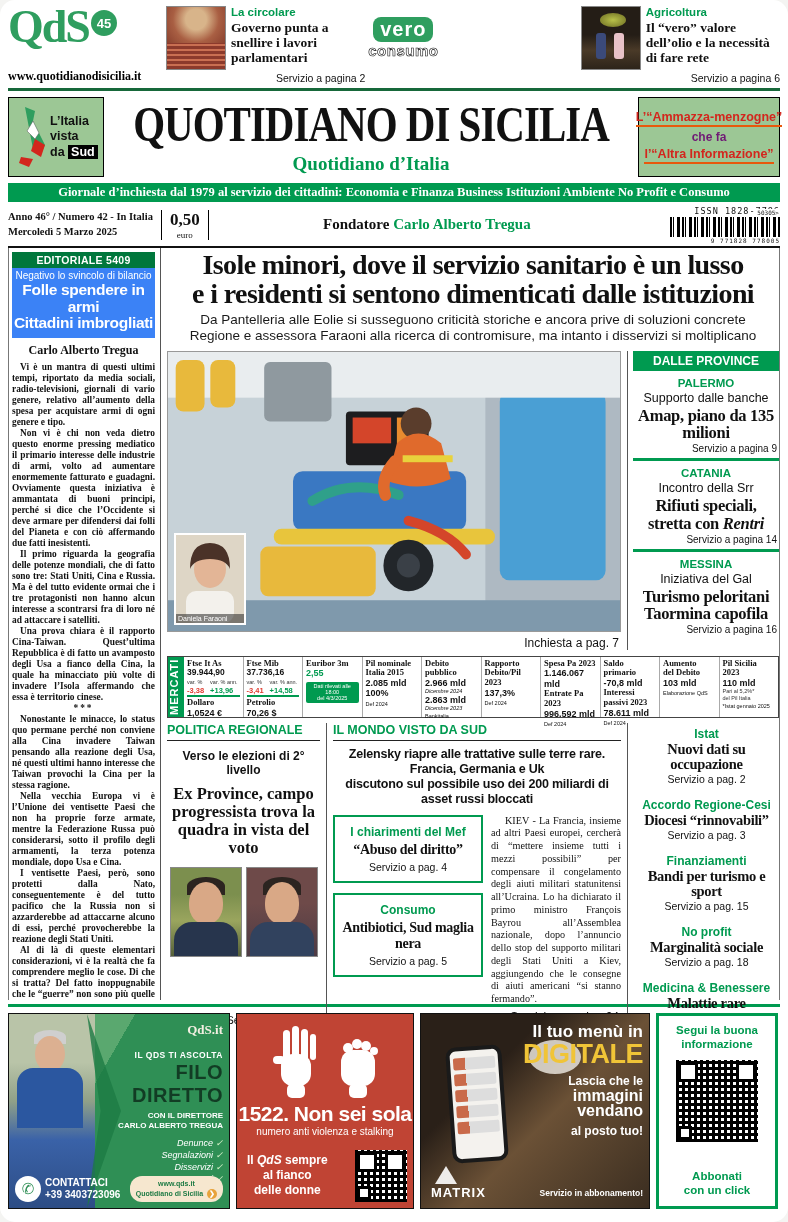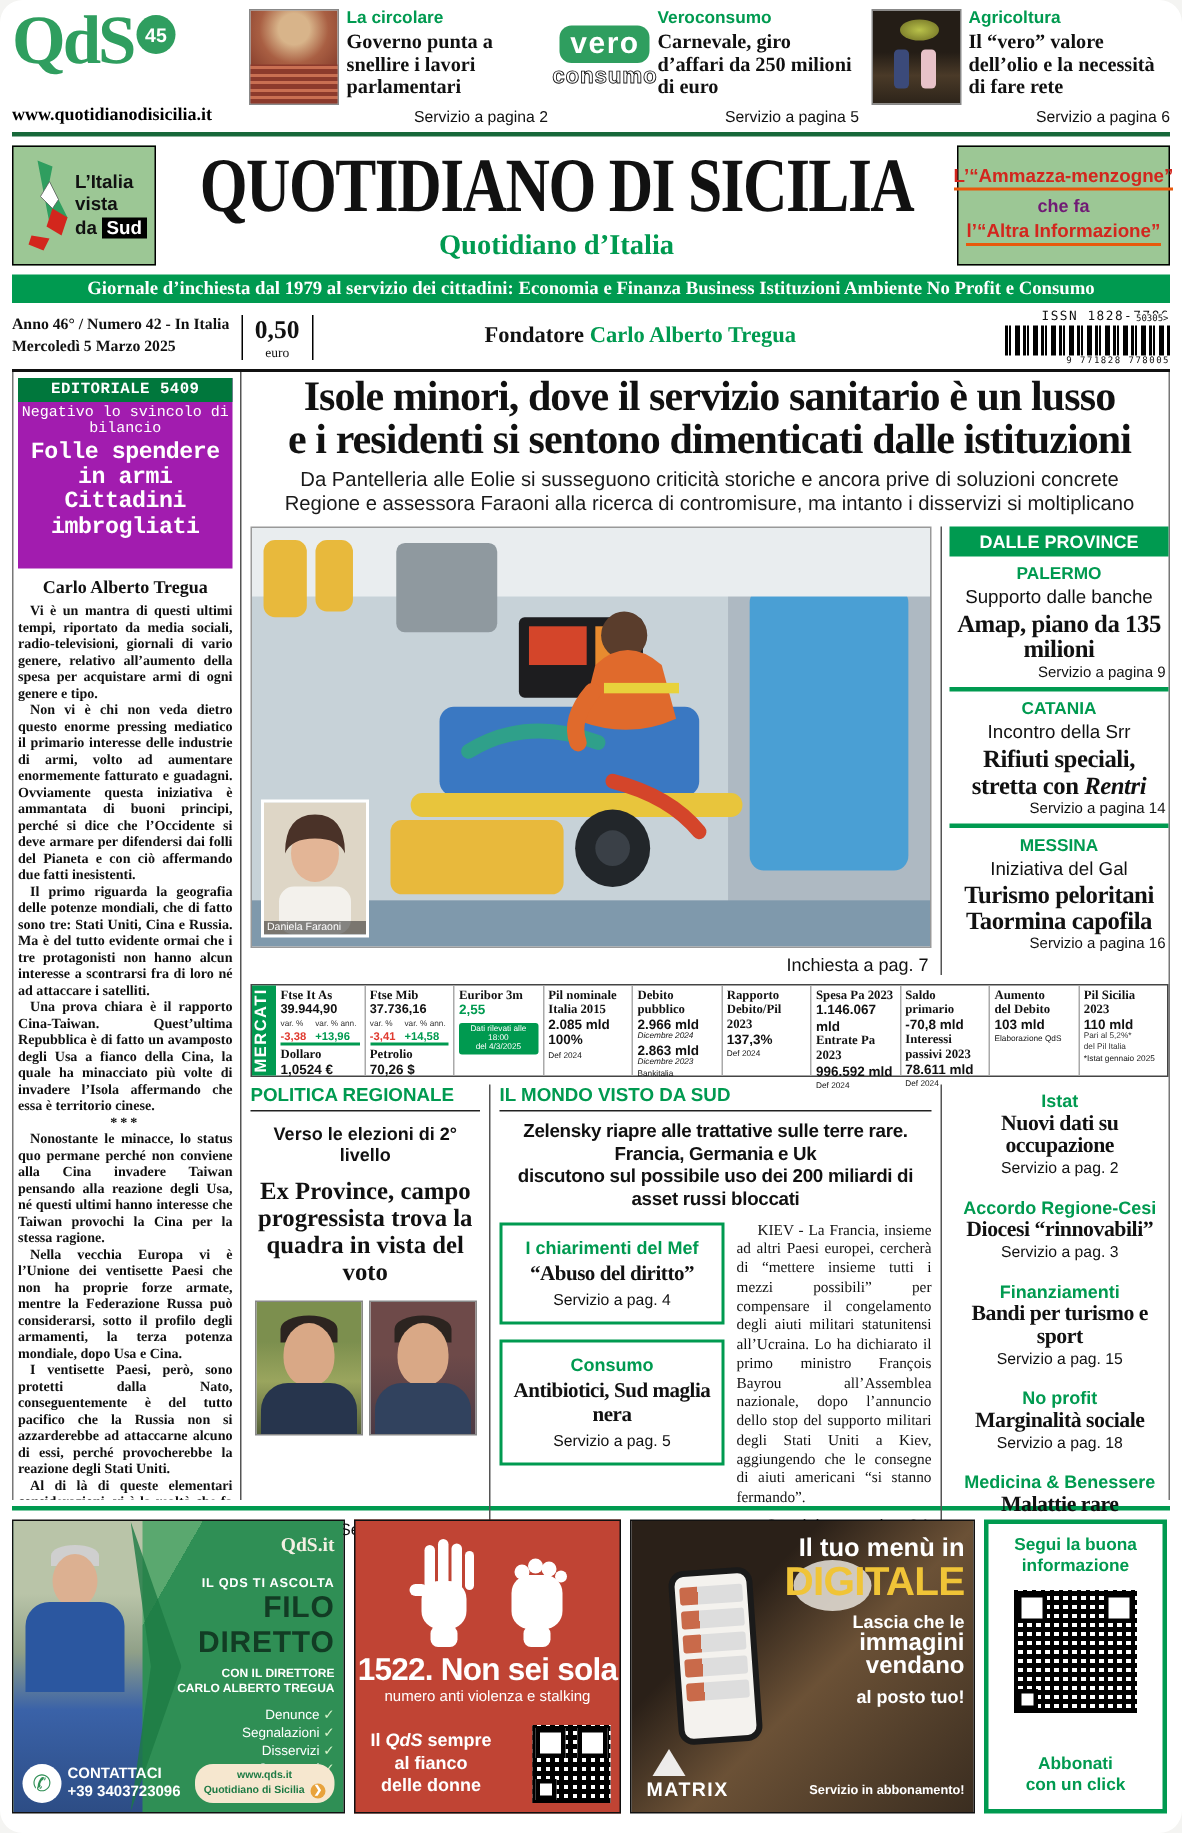--- a/index.html
+++ b/index.html
@@ -60,21 +60,21 @@
   .issn-wrap { width:135px; text-align:right; font-family:"DejaVu Sans Mono",monospace; }
   .issn-txt { font-size:8.5px; letter-spacing:1px; }
   .barcode { margin-top:1px; margin-left:auto; width:110px; height:20px; position:relative;
      background:repeating-linear-gradient(90deg,#000 0 2px,#fff 2px 3px,#000 3px 4px,#fff 4px 7px,#000 7px 10px,#fff 10px 12px); }
   .barcode-code { position:absolute; top:-8px; right:0; font-size:6px; background:#fff; padding:0 1px; }
   .barcode-num { font-size:6px; letter-spacing:1px; }
 
   
   .main { margin:0 8px; display:flex; border-left:1px solid #777; border-right:1px solid #777; height:752px; }
   .ed-col { width:152px; flex:none; border-right:1px solid #555; padding:4px 5px 0 3px; overflow:hidden; }
-  .ed-box { background:#a21caf; color:#fff; text-align:center; padding-bottom:19px;font-family:Liberation Mono, monospace; }
+  .ed-box { background:#3b82f6; color:#fff; text-align:center; padding-bottom:6px; }
   .ed-box-head { background:#00773c; font-size:10.5px; font-weight:bold; padding:2px 0; letter-spacing:0.3px; }
   .ed-kicker { font-size:10px; padding:2px 0 1px 0; }
   .ed-title { font-weight:bold; font-size:15.5px; line-height:1.08; letter-spacing:-0.3px; }
   .ed-byline { text-align:center; font-family:"Liberation Serif",serif; font-weight:bold; font-size:12px; margin:5px 0 4px 0; }
   .ed-body { font-family:"Liberation Serif",serif; font-weight:bold; font-size:9.4px; line-height:1.17; text-align:justify; }
   .ed-body p { text-indent:8px; }
   .ed-sep { text-align:center; font-weight:bold; letter-spacing:2px; }
 
   .rest { flex:1; display:flex; flex-direction:column; padding:2px 0 0 6px; }
   .headline { text-align:center; font-family:"Liberation Serif",serif; font-weight:bold; font-size:28px; line-height:1.04; letter-spacing:-0.6px; }
@@ -158,21 +158,21 @@
   .ad1-photo .head { position:absolute; left:26px; top:22px; width:30px; height:36px; border-radius:50%; background:#dcb091; }
   .ad1-photo .hair2 { position:absolute; left:25px; top:16px; width:32px; height:14px; border-radius:50% 50% 0 0; background:#cfcfcf; }
   .ad1-photo .body2 { position:absolute; left:8px; top:54px; width:66px; height:60px; border-radius:16px 16px 0 0; background:#2b57a0; }
   .ad1-chev { position:absolute; left:78px; top:0; width:34px; height:100%; background:#1d7a44; clip-path:polygon(0 0,100% 50%,0 100%,40% 50%); opacity:.8; }
   .ad1-txt { position:absolute; left:96px; top:8px; right:6px; text-align:right; color:#fff; }
   .ad1-brand { font-family:"Liberation Serif",serif; font-weight:bold; font-size:13px; color:#f3efe2; }
   .ad1-kicker { font-size:8.5px; font-weight:bold; margin-top:12px; letter-spacing:0.5px; }
   .ad1-title { font-size:20px; font-weight:bold; color:#123c24; letter-spacing:0.5px; margin-top:1px; }
   .ad1-sub { font-size:8px; font-weight:bold; margin-top:4px; line-height:1.3; }
   .ad1-list { margin-top:6px; font-size:9px; }
-  .ad1-list div { margin-top:2px; }
+  .ad1-list div { margin-top:2px;font-style:italic; }
   .ad1-check { color:#d8f3c9; }
   .ad1-bottom { position:absolute; left:6px; bottom:6px; right:6px; display:flex; align-items:center; justify-content:space-between; color:#fff; }
   .wa { width:26px; height:26px; border-radius:50%; background:#fff; color:#2f8f55; display:flex; align-items:center; justify-content:center; font-size:15px; flex:none; }
   .ad1-phone { font-size:10px; font-weight:bold; line-height:1.2; text-align:left; margin-left:4px; flex:1; }
   .ad1-btn { background:#f6e7cf; color:#1d7a44; border-radius:12px; font-size:7px; font-weight:bold; text-align:center; padding:3px 6px; line-height:1.3; }
   .ad1-btn .arr { display:inline-block; background:#e8a33c; color:#fff; border-radius:50%; width:10px; height:10px; line-height:10px; font-size:7px; margin-left:2px; }
 
   .ad2 { width:178px; background:#c04434; color:#fff; text-align:center; }
   .hands { display:flex; justify-content:center; gap:14px; margin-top:12px; height:72px; }
   .ad2-title { font-size:21px; font-weight:bold; letter-spacing:-0.5px; margin-top:4px; }
@@ -222,25 +222,20 @@
       <div class="teaser-txt">
         <span class="t-kicker">La circolare</span>
         <span class="t-title serif">Governo punta a snellire i lavori parlamentari</span>
         <span class="t-page">Servizio a pagina 2</span>
       </div>
     </div>
     <div class="teaser">
       <div class="vero-logo">
         <span class="vero-top">vero</span>
         <span class="vero-bottom">consumo</span>
-      </div>
-      <div class="teaser-txt">
-        <span class="t-kicker">Veroconsumo</span>
-        <span class="t-title serif">Carnevale, giro d’affari da 250 milioni di euro</span>
-        <span class="t-page">Servizio a pagina 5</span>
       </div>
     </div>
     <div class="teaser">
       <div class="teaser-img img-stage">
           <i class="m1"></i>
           <i class="m2"></i>
         </div>
       <div class="teaser-txt">
         <span class="t-kicker">Agricoltura</span>
         <span class="t-title serif">Il “vero” valore dell’olio e la necessità di fare rete</span>

